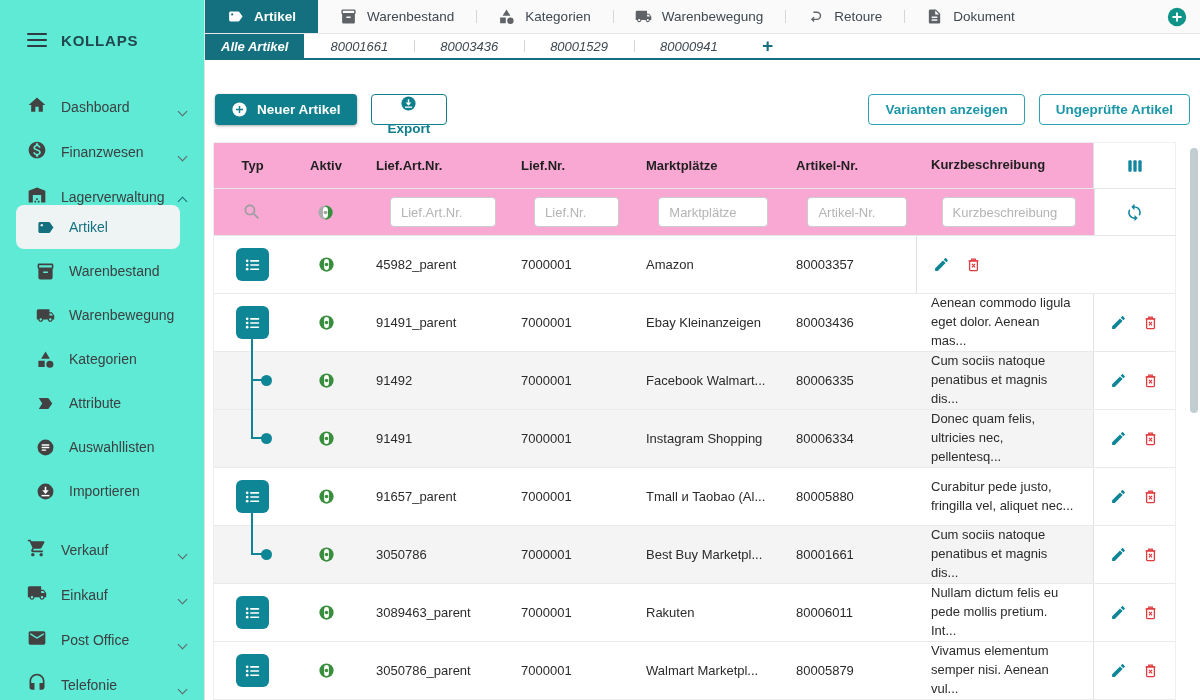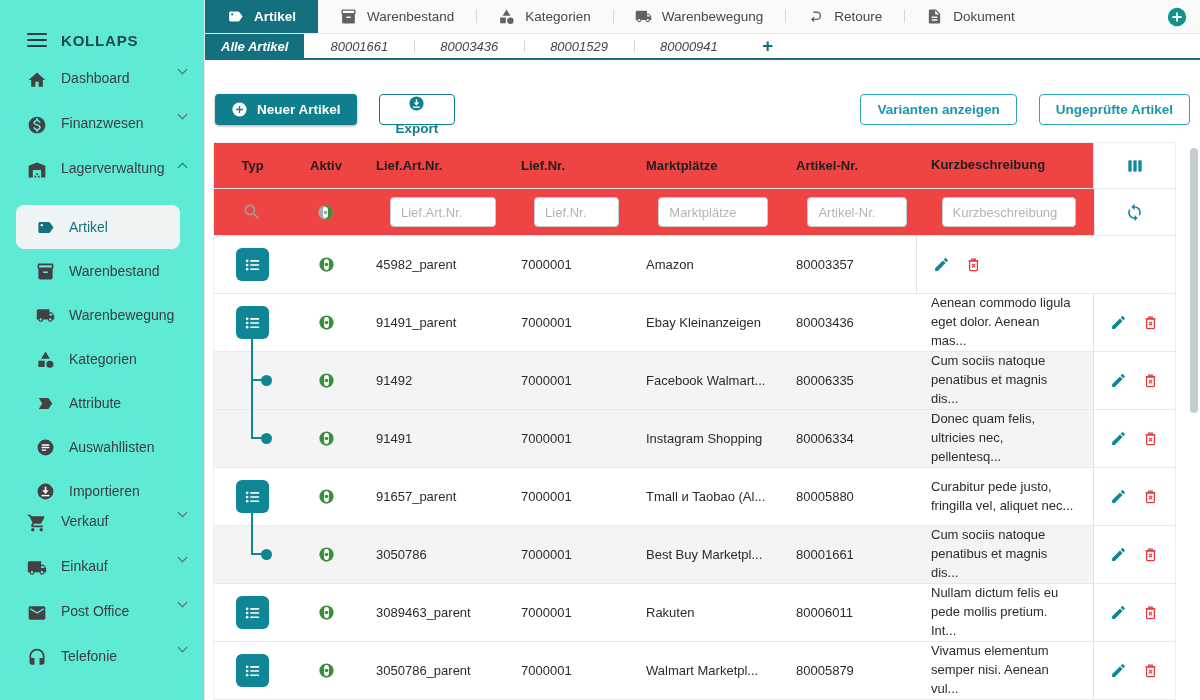--- a/index.html
+++ b/index.html
@@ -10,21 +10,21 @@
     -webkit-font-smoothing:antialiased;
   }
   .ic { width:20px; height:20px; display:block; flex-shrink:0; }
 
   
   .sidebar { width:205px; flex-shrink:0; border-right:1px solid #e4e4e4; padding-top:28px; background:#5eead4;padding-left:9px; }
   .logo-row { display:flex; align-items:center; gap:14px; padding:0 18px; height:24px; margin-bottom:18px; }
   .burger { width:20px; height:14px; display:flex; flex-direction:column; justify-content:space-between; }
   .burger i { display:block; height:2.4px; background:#2e3b42; border-radius:2px; }
   .logo-text { font-size:15px; font-weight:bold; letter-spacing:.8px; color:#21474f; }
-  .nav-item { display:flex; align-items:flex-start; height:45px; padding:0 18px; font-size:14px; color:#3c4043; cursor:pointer; }
+  .nav-item { display:flex; align-items:flex-end; height:45px; padding:0 18px; font-size:14px; color:#3c4043; cursor:pointer; }
   .nav-item .ic { color:#424242; margin-right:14px; }
   .chev { width:7px; height:7px; border-right:1.7px solid #5f6368; border-bottom:1.7px solid #5f6368;
           transform:rotate(45deg); margin-left:auto; margin-top:-4px; }
   .chev.up { transform:rotate(-135deg); border-color:#14707e; margin-top:4px; }
   .sub-item { display:flex; align-items:center; height:44px; padding:0 14px 0 27px; font-size:14px; color:#3c4043; cursor:pointer; }
   .sub-item .ic { width:19px; height:19px; color:#424242; margin-right:14px; }
   .sub-item.active { background:#eef3f4; border-radius:8px; margin:0 24px 0 7px; padding-left:20px; color:#14707e; --hole:#eef3f4; }
   .sub-item.active .ic { color:#14707e; }
 
   
@@ -40,31 +40,31 @@
   .tabbar-add .ic { width:22px; height:22px; }
 
   .chipbar { height:28px; display:flex; align-items:stretch; background:#fff; border-bottom:2px solid #14707e;font-style:italic; }
   .chip { display:flex; align-items:center; padding:0 26px; font-size:13px; color:#3f4850; position:relative; cursor:pointer; }
   .chip + .chip::before { content:""; position:absolute; left:0; top:6px; bottom:6px; width:1px; background:#d6d6d6; }
   .chip.active { background:#14707e; color:#fff; font-weight:bold; padding:0 16px; }
   .chip.active + .chip::before { background:transparent; }
   .chip-add { display:flex; align-items:center; padding:0 18px; color:#14707e; font-size:19px; font-weight:bold; cursor:pointer; }
 
   .content { flex:1; padding:0 8px; position:relative; }
-  .btnrow { margin-top:34px; display:flex; align-items:center; gap:22px; padding:0 2px; }
+  .btnrow { margin-top:34px; display:flex; align-items:center; gap:14px; padding:0 2px; }
   .btn { height:31px; border-radius:4px; display:inline-flex; align-items:center; gap:9px; font-size:13.5px;
          font-weight:bold; padding:0 16px; cursor:pointer; background:#fff; border:none; }
   .btn .ic { width:17px; height:17px; }
   .btn-primary { background:#0f7f8d; color:#fff; box-shadow:0 1px 3px rgba(0,0,0,.35); }
   .btn-outline { border:1px solid #0f7f8d; color:#0f7f8d;flex-direction:column; }
   .btn-light { border:1px solid #2aa4b5; color:#1b97a9; }
   .spacer { flex:1; }
 
   
-  .tablewrap { margin-top:17px; border:1px solid #efefef; border-bottom:none; background:#ef4444; margin-right:16px; }
+  .tablewrap { margin-top:17px; border:1px solid #efefef; border-bottom:none; background:#f9a8d4; margin-right:16px; }
   .trow, .thead, .tfilter { display:flex; align-items:stretch; }
   .cell { display:flex; align-items:center; }
   .c-typ  { width:77px;  justify-content:center; position:relative; }
   .c-akt  { width:70px;  justify-content:center; }
   .c-lan  { width:145px; padding-left:15px; }
   .c-ln   { width:125px; padding-left:15px; }
   .c-mkt  { width:150px; padding-left:15px; }
   .c-anr  { width:135px; padding-left:15px; }
   .c-kurz { flex:1; padding-left:15px; padding-right:18px; line-height:1.45; }
   .c-act  { width:82px; border-left:1px solid #e2e2e2; justify-content:center; gap:15px; background:#fff; }

